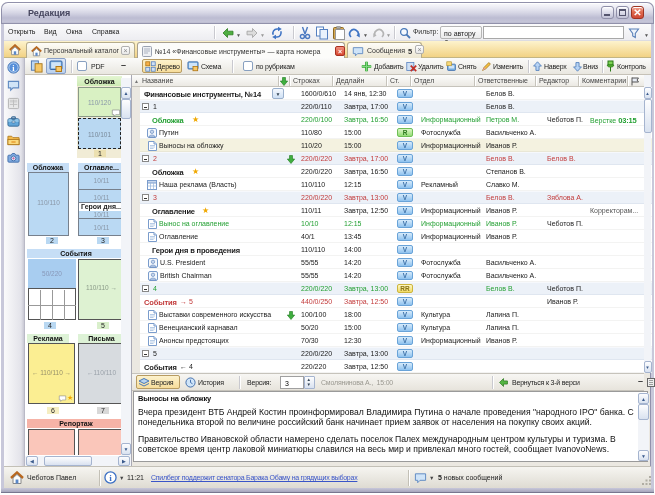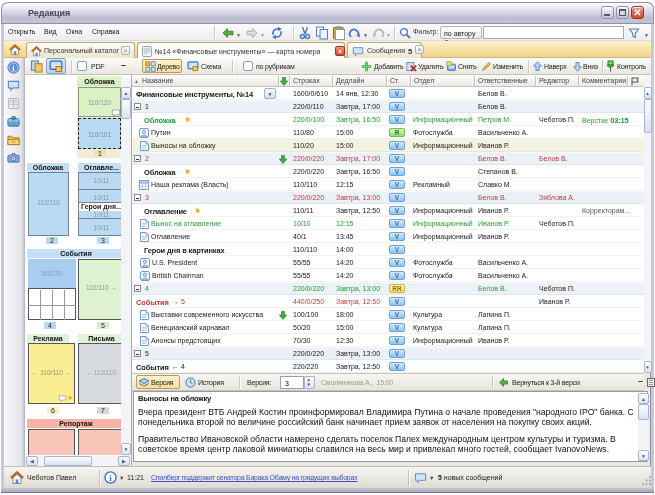--- a/index.html
+++ b/index.html
@@ -26,21 +26,21 @@
 .strip{left:4px;top:58px;width:21px;height:408px;background:linear-gradient(90deg,#fafafb,#e3e3ea 85%,#c9c9d4);border-right:1px solid #b9b9c6;}
 .strip svg{width:12px;height:12px;left:4px;opacity:0.95;}
 .lpanel{left:25px;top:58px;width:107px;height:408px;background:#fff;border-right:1px solid #a9a9b4;}
 .ltb{left:25px;top:58px;width:107px;height:17px;background:linear-gradient(#fbfbfa,#e9e7e0);border-bottom:1px solid #c6c2b8;}
 .mtb{left:132px;top:58px;width:519px;height:17px;background:linear-gradient(#fbfbfa,#e9e7e0);border-bottom:1px solid #c6c2b8;}
 .tbtn{top:1px;height:14px;border:1px solid #b89c62;border-radius:2px;background:linear-gradient(#fdf2cd,#f7dd9b);}
 .tlabel{top:4.5px;font-size:7px;color:#222;letter-spacing:-0.2px;}
 
 .thead{left:132px;top:75px;width:512px;height:12px;background:linear-gradient(#fcfcfb,#ebe9e3);border-bottom:1px solid #c6c3bb;font-size:7px;color:#444;}
 .hs{top:1px;width:1px;height:10px;background:#c6c3bb;box-shadow:1px 0 0 #fff;}
-.rows{left:132px;top:87px;width:512px;height:286px;background:#fff;overflow:hidden;text-decoration:underline;}
+.rows{left:140px;top:87px;width:512px;height:286px;background:#fff;overflow:hidden;text-decoration:underline;}
 .r{position:absolute;left:0;width:512px;height:13px;box-shadow:inset 0 -1px 0 rgba(160,160,150,0.12);}
 .r div{position:absolute;top:3px;font-size:7px;color:#1a1a1a;white-space:nowrap;}
 .grp{background:#ecf1f8;box-shadow:inset 0 1px 0 #f6f8fc,inset 0 -1px 0 #dfe6f0;}
 .sel{background:#f4f2e0;}
 .g{color:#24a033!important;}
 .rd{color:#c23a3a!important;}
 .b{font-weight:bold;font-size:7.5px!important;letter-spacing:-0.15px;}
 .badge{top:1.5px!important;width:16px;height:9px;border-radius:2px;border:1px solid #69a3d8;background:linear-gradient(#d7ebfb,#8ec2ef);color:#3a6ea5!important;font-size:6.5px!important;font-weight:bold;text-align:center;line-height:8px;}
 .badge.gr{border-color:#6fbf57;background:linear-gradient(#ddf6c8,#93dd75);color:#2c7a1e!important;}
 .badge.yl{border-color:#cdb53c;background:linear-gradient(#fdf6c3,#f2dc66);color:#8a7416!important;}
@@ -493,21 +493,21 @@
         <path d="M2 4.5 h5 M2 6 h5 M2 7.5 h3.5" stroke="#9ab8dc" stroke-width="0.7"></path>
       </svg>
       <div style="left:19px">Оглавление</div>
       <div class="" style="left:161px">40/1</div>
       <div class="" style="left:204px">13:45</div>
       <div class="badge" style="left:257px">V</div>
       <div class="" style="left:281px">Информационный</div>
       <div class="" style="left:346px">Иванов Р.</div>
     </div>
 <div class="r " style="top:156px">
-      <div class="b" style="left:12px">Герои дня в картинках</div>
+      <div class="b" style="left:12px">Герои дня в проведения</div>
       <div class="" style="left:161px">110/110</div>
       <div class="" style="left:204px">14:00</div>
       <div class="badge" style="left:257px">V</div>
     </div>
 <div class="r " style="top:169px">
       <svg class="a" style="left:8px;top:2px;width:10px;height:10px" viewBox="0 0 10 10">
         <rect x="0.5" y="0.5" width="9" height="9" rx="1.5" fill="#f4f8fd" stroke="#7a9ccc"></rect>
         <circle cx="5" cy="3.8" r="1.7" fill="#c8d8ee" stroke="#6a8cc0" stroke-width="0.7"></circle>
         <path d="M1.8 9 C2.4 6.4 7.6 6.4 8.2 9 Z" fill="#c8d8ee" stroke="#6a8cc0" stroke-width="0.7"></path>
       </svg>

